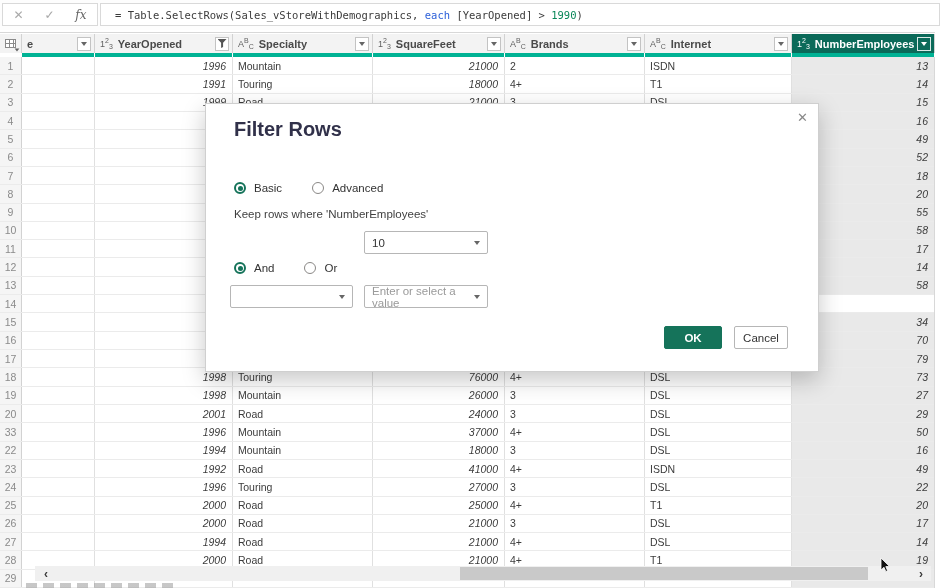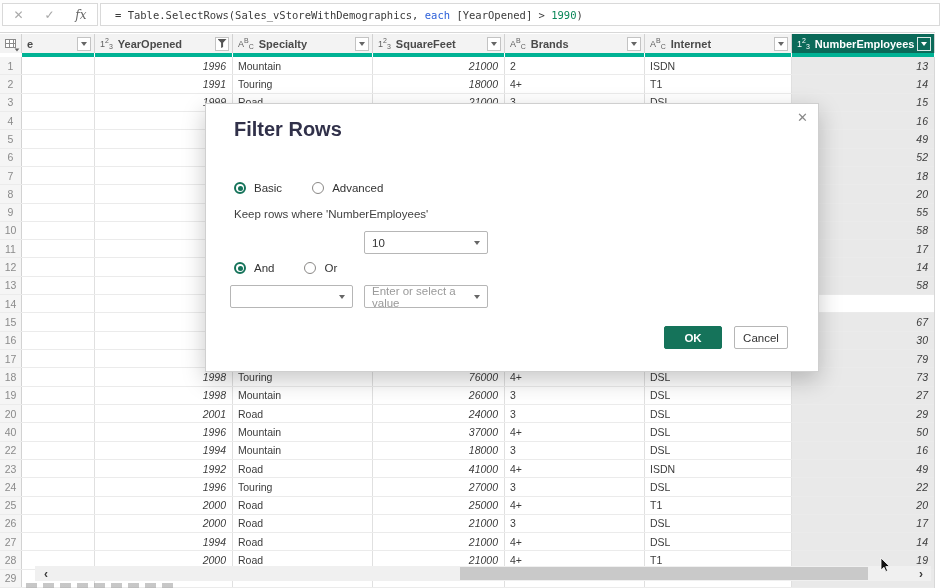--- a/index.html
+++ b/index.html
@@ -323,31 +323,31 @@
           <div class="cell txt" style="width: 147px;"></div>
         </div>
         <div class="grow">
           <div class="rn">15</div>
           <div class="cell txt" style="width: 73px;"></div>
           <div class="cell num" style="width: 138px;"></div>
           <div class="cell txt" style="width: 140px;"></div>
           <div class="cell num" style="width: 132px;"></div>
           <div class="cell txt" style="width: 140px;"></div>
           <div class="cell txt" style="width: 147px;"></div>
-          <div class="cell num selcol" style="width: 143px;">67</div>
+          <div class="cell num selcol" style="width: 143px;">34</div>
         </div>
         <div class="grow">
           <div class="rn">16</div>
           <div class="cell txt" style="width: 73px;"></div>
           <div class="cell num" style="width: 138px;"></div>
           <div class="cell txt" style="width: 140px;"></div>
           <div class="cell num" style="width: 132px;"></div>
           <div class="cell txt" style="width: 140px;"></div>
           <div class="cell txt" style="width: 147px;"></div>
-          <div class="cell num selcol" style="width: 143px;">30</div>
+          <div class="cell num selcol" style="width: 143px;">70</div>
         </div>
         <div class="grow">
           <div class="rn">17</div>
           <div class="cell txt" style="width: 73px;"></div>
           <div class="cell num" style="width: 138px;"></div>
           <div class="cell txt" style="width: 140px;"></div>
           <div class="cell num" style="width: 132px;"></div>
           <div class="cell txt" style="width: 140px;"></div>
           <div class="cell txt" style="width: 147px;"></div>
           <div class="cell num selcol" style="width: 143px;">79</div>
@@ -376,21 +376,21 @@
           <div class="rn">20</div>
           <div class="cell txt" style="width: 73px;"></div>
           <div class="cell num" style="width: 138px;">2001</div>
           <div class="cell txt" style="width: 140px;">Road</div>
           <div class="cell num" style="width: 132px;">24000</div>
           <div class="cell txt" style="width: 140px;">3</div>
           <div class="cell txt" style="width: 147px;">DSL</div>
           <div class="cell num selcol" style="width: 143px;">29</div>
         </div>
         <div class="grow">
-          <div class="rn">40</div>
+          <div class="rn">33</div>
           <div class="cell txt" style="width: 73px;"></div>
           <div class="cell num" style="width: 138px;">1996</div>
           <div class="cell txt" style="width: 140px;">Mountain</div>
           <div class="cell num" style="width: 132px;">37000</div>
           <div class="cell txt" style="width: 140px;">4+</div>
           <div class="cell txt" style="width: 147px;">DSL</div>
           <div class="cell num selcol" style="width: 143px;">50</div>
         </div>
         <div class="grow">
           <div class="rn">22</div>

